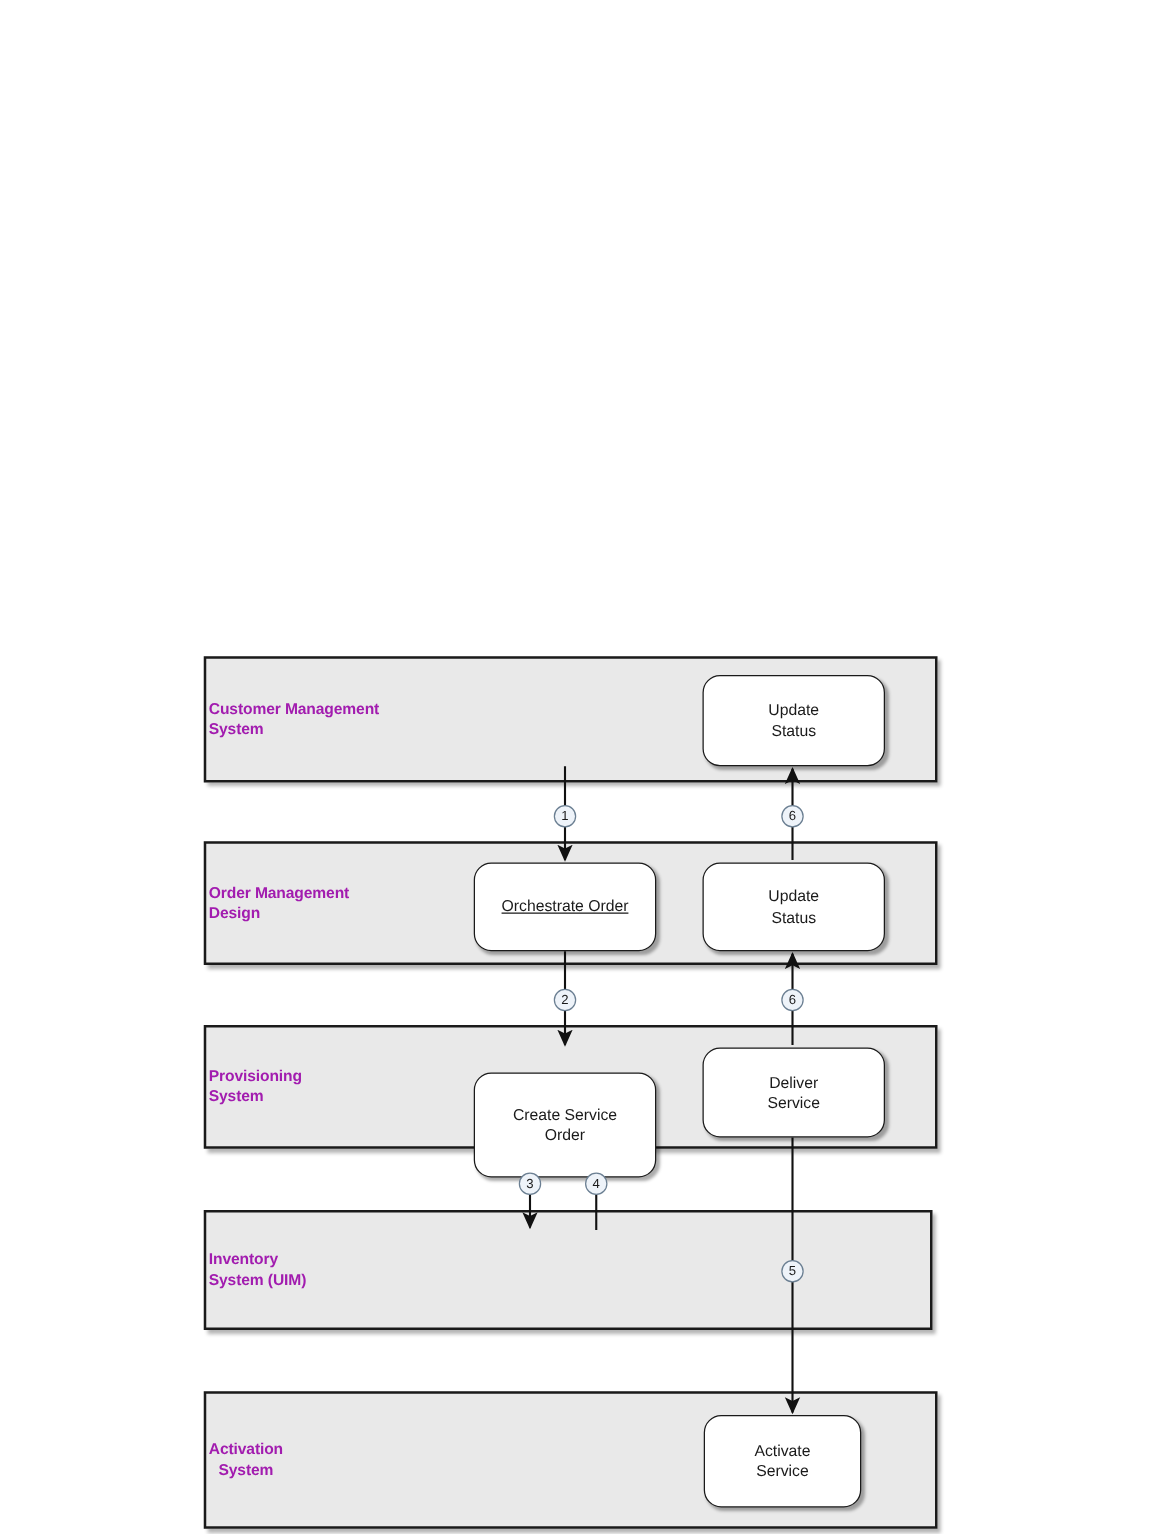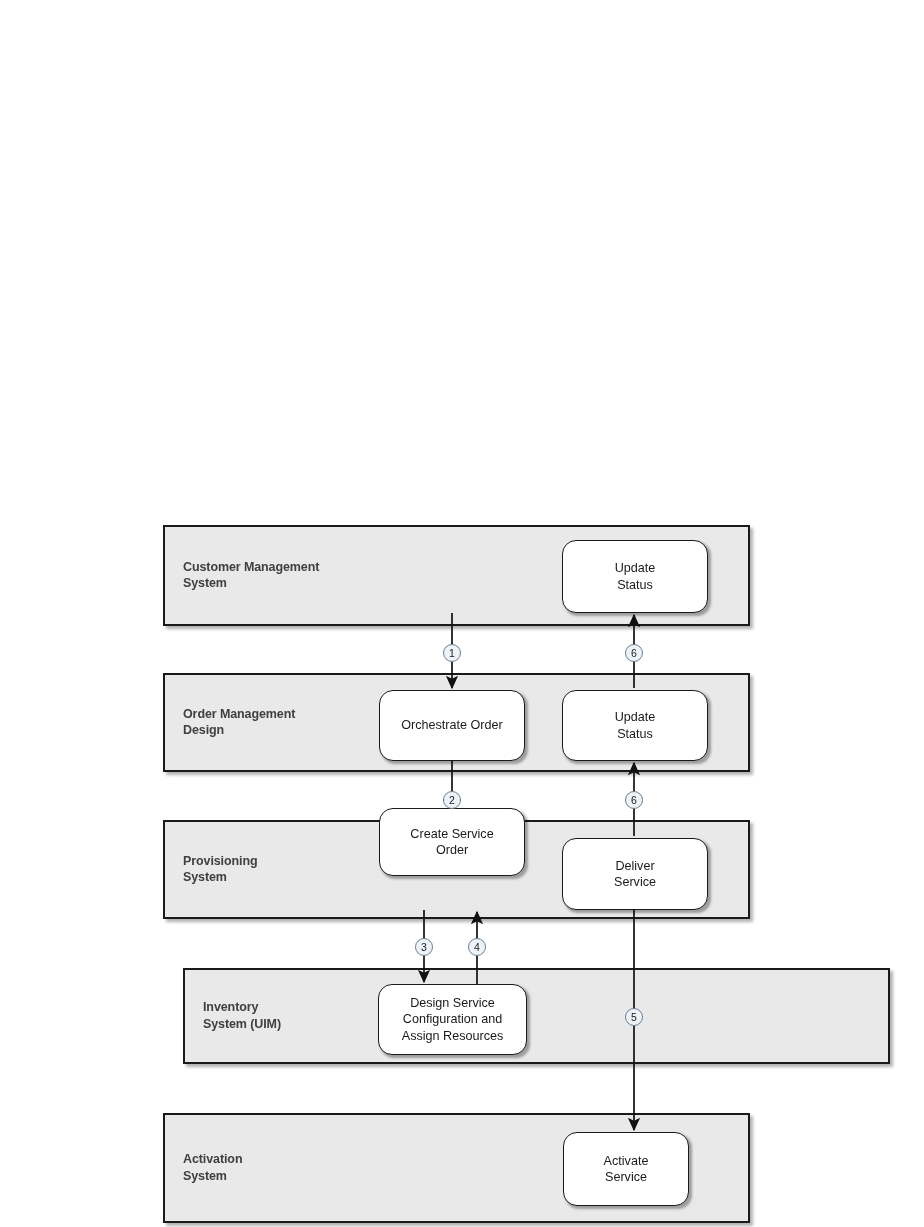--- a/index.html
+++ b/index.html
@@ -28,26 +28,26 @@
   .lane {
     position: absolute;
     box-sizing: border-box;
     background: #e9e9e9;
     border: 2px solid #1a1a1a;
     box-shadow: 3px 3px 3px rgba(0,0,0,0.30);
   }
 
   .lane-label {
     position: absolute;
-    left: 18px;
+    left: 2px;
     top: 50%;
     transform: translateY(-50%);
     font-size: 12.5px;
     font-weight: bold;
-    color: #404040;
+    color: #a21caf;
     line-height: 1.35;
     white-space: pre-line;
     letter-spacing: -0.1px;
   }
 
   .node {
     position: absolute;
     box-sizing: border-box;
     background: #ffffff;
     border: 1.6px solid #1a1a1a;
@@ -127,48 +127,45 @@
   <div class="lane" style="left:163px; top:673px; width:587px; height:99px;">
     <div class="lane-label">Order Management
 Design</div>
   </div>
 
   <div class="lane" style="left:163px; top:820px; width:587px; height:99px;">
     <div class="lane-label">Provisioning
 System</div>
   </div>
 
-  <div class="lane" style="left:163px; top:968px; width:707px; height:96px;margin-left:20px;">
+  <div class="lane" style="left:163px; top:968px; width:583px; height:96px;">
     <div class="lane-label">Inventory
 System (UIM)</div>
   </div>
 
-  <div class="lane" style="left:163px; top:1113px; width:587px; height:110px;">
+  <div class="lane" style="left:163px; top:1113px; width:587px; height:110px;text-align:center;">
     <div class="lane-label">Activation
 System</div>
   </div>
 
 
   <div class="node" style="left:562px; top:540px; width:146px; height:73px;">Update
 Status</div>
 
-  <div class="node" style="left:379px; top:690px; width:146px; height:71px;">Orchestrate Order</div>
+  <div class="node" style="left:379px; top:690px; width:146px; height:71px;text-decoration:underline;">Orchestrate Order</div>
 
   <div class="node" style="left:562px; top:690px; width:146px; height:71px;">Update
 Status</div>
 
-  <div class="node" style="left:379px; top:808px; width:146px; height:68px;">Create Service
+  <div class="node" style="left:379px; top:858px; width:146px; height:84px;">Create Service
 Order</div>
 
   <div class="node" style="left:562px; top:838px; width:146px; height:72px;">Deliver
 Service</div>
 
-  <div class="node" style="left:378px; top:984px; width:149px; height:71px;">Design Service
-Configuration and
-Assign Resources</div>
 
   <div class="node" style="left:563px; top:1132px; width:126px; height:74px;">Activate
 Service</div>
 
   <div class="badge" style="left:443px; top:644px;">1</div>
 
   <div class="badge" style="left:443px; top:791px;">2</div>
 
   <div class="badge" style="left:415px; top:938px;">3</div>
 

